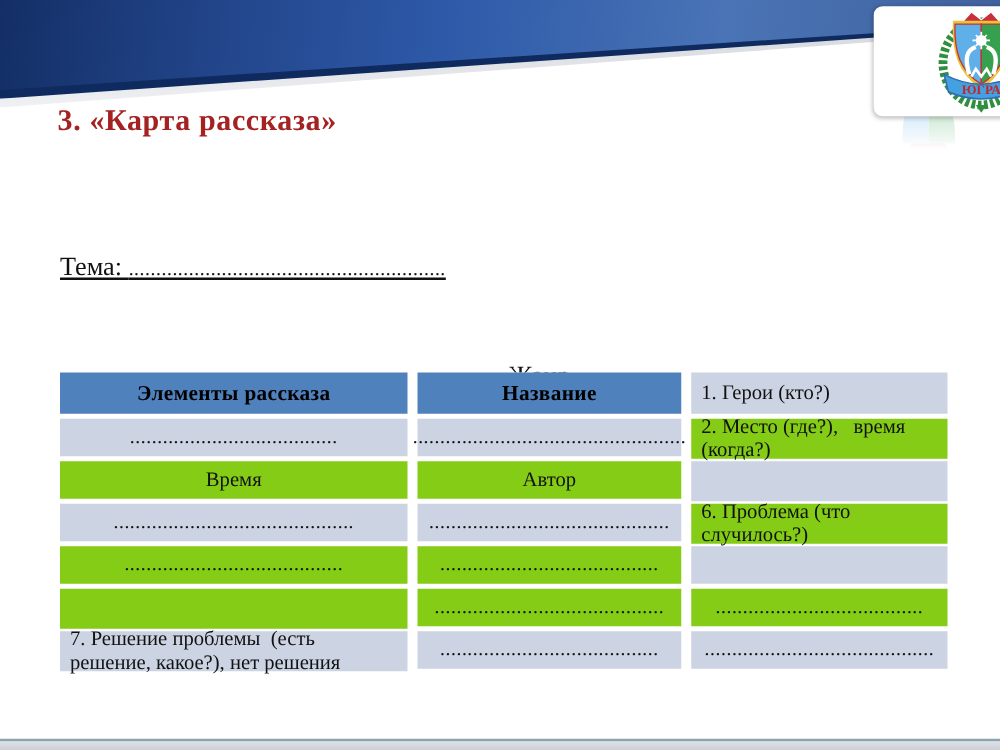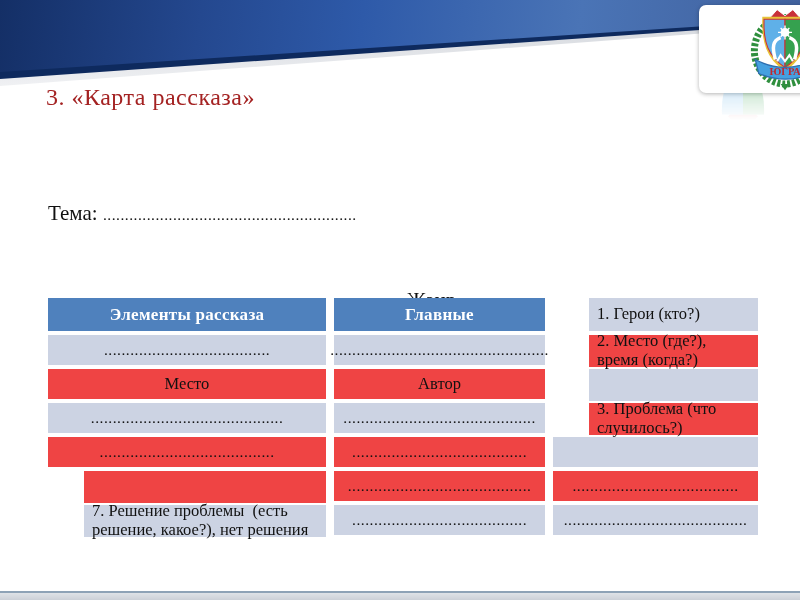--- a/index.html
+++ b/index.html
@@ -36,54 +36,54 @@
     position:absolute;left:699px;top:93px;width:87px;height:34px;
     display:flex;align-items:flex-start;justify-content:center;
     transform:scaleY(-1);opacity:.22;
     -webkit-mask-image:linear-gradient(to top,black 0%,transparent 80%);
     mask-image:linear-gradient(to top,black 0%,transparent 80%);
     pointer-events:none;
   }
   
   .slide-title{
     position:absolute;left:46px;top:84px;
-    font-size:24px;font-weight:normal;color:#a42222;
+    font-size:24px;font-weight:bold;color:#a42222;
     letter-spacing:.5px;
   }
   
   .form-block{
     position:absolute;left:48px;top:141px;width:710px;
     font-size:21px;color:#111;line-height:29px;
     white-space:pre-wrap;
   }
-  .form-line{height:29px;}
+  .form-line{height:29px;text-decoration:underline;}
   .form-line.indent-zhanr{padding-left:359px;}
   .form-line.indent-tip{padding-left:375px;}
   
   .story-table{
     position:absolute;left:48px;top:298px;width:710px;
     display:grid;
     grid-template-columns:278px 211px 205px;
     grid-template-rows:33px 30px 30px 30px 30px 30px 30px 44px;
     column-gap:8px;row-gap:4px;
     background:#ffffff;
   }
   .cell{
     display:flex;align-items:center;
     font-size:16.5px;color:#111;
     white-space:pre-wrap;
   }
   .cell.head{
-    background:#4f81bd;color:#ffffff;font-weight:bold;
+    background:#4f81bd;color:#000000;font-weight:bold;
     justify-content:center;font-size:17px;letter-spacing:.3px;
   }
-  .cell.left{justify-content:flex-start;padding:16px 8px;line-height:1.15;margin-left:36px;}
+  .cell.left{justify-content:flex-start;padding:16px 8px;line-height:1.15;}
   .cell.mid{justify-content:center;text-align:center;padding:0 4px;}
   .band-a{background:#ccd3e3;}
-  .band-b{background:#ef4444;}
+  .band-b{background:#84cc16;}
   .dots{letter-spacing:.5px;font-size:15.5px;}
   
   .footer-strip{
     position:absolute;left:0;bottom:0;width:800px;height:7px;
     border-top:2px solid #8ea2b6;
     background:linear-gradient(to bottom,#dfe2e7,#ccd0d7);
   }
 </style>
 </head>
 <body>
@@ -123,35 +123,35 @@
 <div class="form-block">
   <div class="form-line"><span>Тема: </span><span class="dots">..........................................................</span></div>
   <div class="form-line indent-zhanr"><span>Жанр </span><span class="dots">...............................................</span></div>
   <div class="form-line"><span>Название (заголовок) </span><span class="dots">..............................................................................</span></div>
   <div class="form-line"><span>Автор: </span><span class="dots">..............................</span></div>
   <div class="form-line indent-tip"><span>Тип текста</span><span class="dots">.................................</span></div>
 </div>
 
 <div class="story-table">
   <div class="cell head">Элементы рассказа</div>
-  <div class="cell head">Главные</div>
+  <div class="cell head">Название</div>
 
   <div class="cell left band-a">1. Герои (кто?)</div>
   <div class="cell mid dots band-a">......................................</div>
   <div class="cell mid dots band-a">..................................................</div>
 
   <div class="cell left band-b">2. Место (где?),   время (когда?)</div>
-  <div class="cell mid band-b">Место</div>
+  <div class="cell mid band-b">Время</div>
   <div class="cell mid band-b">Автор</div>
 
   <div class="cell left band-a"></div>
   <div class="cell mid dots band-a">............................................</div>
   <div class="cell mid dots band-a">............................................</div>
 
-  <div class="cell left band-b">3. Проблема (что случилось?)</div>
+  <div class="cell left band-b">6. Проблема (что случилось?)</div>
   <div class="cell mid dots band-b">........................................</div>
   <div class="cell mid dots band-b">........................................</div>
 
   <div class="cell mid band-a"></div>
 
   <div class="cell left band-b"></div>
   <div class="cell mid dots band-b">..........................................</div>
   <div class="cell mid dots band-b">......................................</div>
 
   <div class="cell left band-a">7. Решение проблемы  (есть решение, какое?), нет решения</div>

